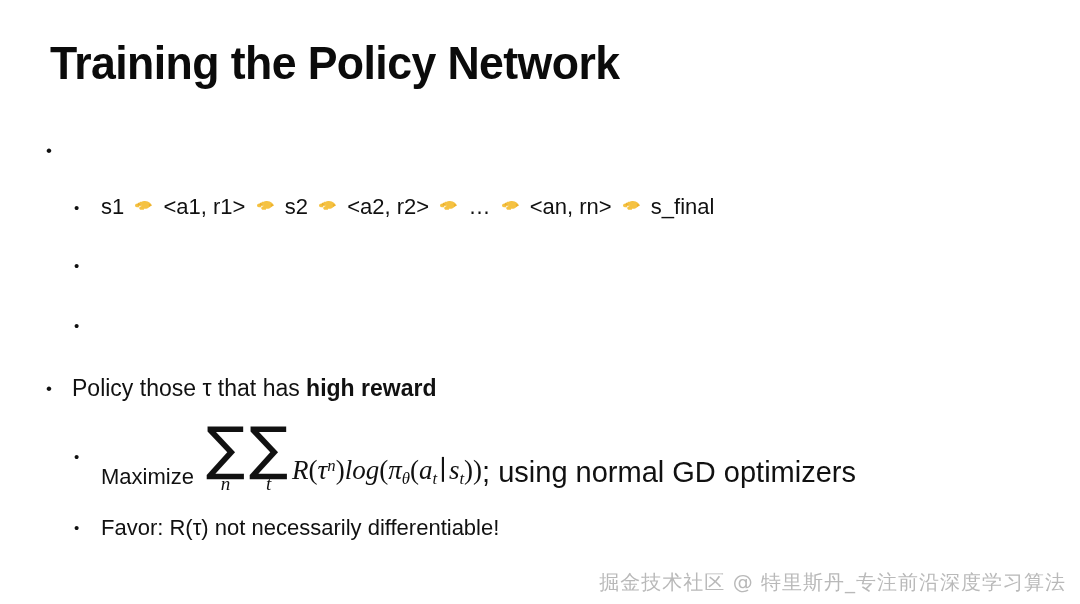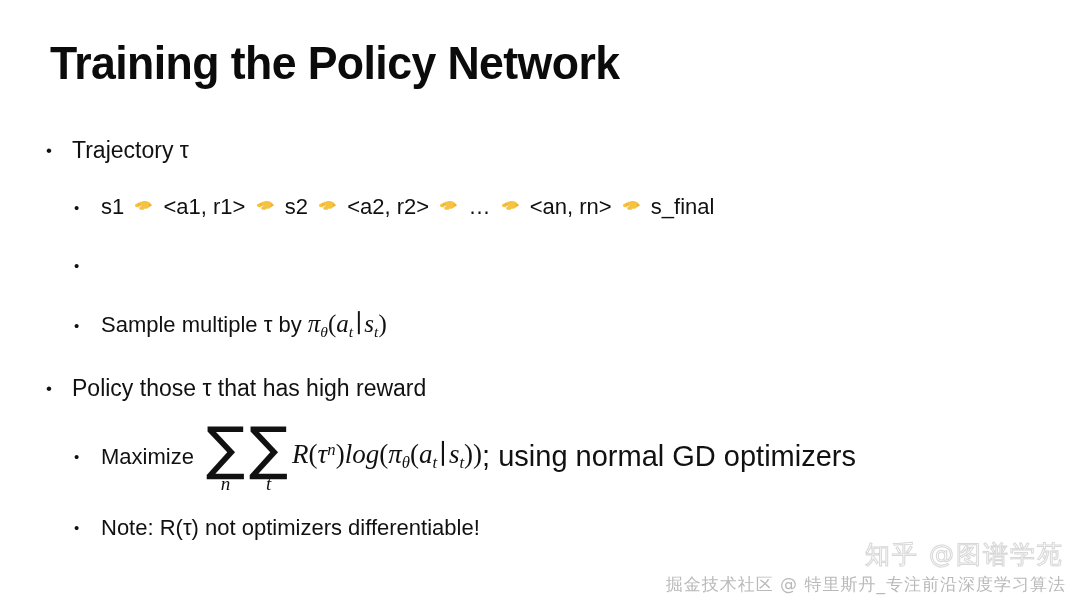--- a/index.html
+++ b/index.html
@@ -95,21 +95,21 @@
   }
 
   .row-traj   { margin-top: 0px; }
   .row-chain  { margin-top: 14px; }
   .row-return { margin-top: 16px; }
   .row-sample { margin-top: 18px; }
   .row-favor  { margin-top: 20px; }
   .row-max    { margin-top: 12px; align-items: center; }
   .row-note   { margin-top: 16px; }
 
-  .strong { font-weight: normal; text-align: right; }
+  .strong { font-weight: bold; text-align: right; }
 
   
   .emoji {
     display: inline-block;
     font-size: 21px;
     line-height: 1;
     vertical-align: -2px;
     margin: 0 3px;
   }
   .emoji svg { display: block; }
@@ -133,21 +133,21 @@
   }
   .math .bar {
     font-style: normal;
     padding: 0 2px;
   }
   .math .up { font-style: normal; }
 
   
   .eq-line {
     display: flex;
-    align-items: center;
+    align-items: flex-end;
     flex-wrap: nowrap;
     white-space: nowrap;
   }
   .eq-lead {
     font-family: "Liberation Sans", sans-serif;
     font-size: 22px;
     font-style: normal;
     margin-right: 10px;
   }
   .bigsum {
@@ -198,40 +198,39 @@
     text-shadow: 0 0 1px #dddddd;
     white-space: nowrap;
     user-select: none;
     pointer-events: none;
   }
   .watermark-juejin {
     position: absolute;
     right: 14px;
     bottom: 8px;
     font-family: "DejaVu Sans", sans-serif;
-    font-size: 17px;
+    font-size: 20px;
     letter-spacing: 1px;
     color: #b9b9b9;
     white-space: nowrap;
     user-select: none;
     pointer-events: none;
   }
 </style>
 </head>
 <body>
 
 <div class="slide">
 
   <div class="slide-title">Training the Policy Network</div>
 
   <div class="body">
 
     <div class="bullet-row lvl1 row-traj">
       <span class="bullet-dot">•</span>
-      <span class="bullet-text">Trajectory τ</span>
     </div>
 
     <div class="bullet-row lvl2 row-chain">
       <span class="bullet-dot">•</span>
       <span class="bullet-text">
         <span>s1</span>
         <span class="emoji">
           <svg width="21" height="21" viewBox="0 0 36 36" aria-hidden="true">
             <path fill="#f5c242" d="M6.5 15.2c-1.7 0-3 1.2-3 2.8s1.3 2.8 3 2.8h4.2v-5.6H6.5z"></path>
             <path fill="#edb22e" d="M10.2 13.4c-1.5 0-2.7 1.1-2.7 2.5s1.2 2.5 2.7 2.5h4v-5z"></path>
@@ -299,23 +298,20 @@
         <span>s_final</span>
       </span>
     </div>
 
     <div class="bullet-row lvl2 row-return">
       <span class="bullet-dot">•</span>
     </div>
 
     <div class="bullet-row lvl2 row-sample">
       <span class="bullet-dot">•</span>
-      <span class="bullet-text">
-        <span>Sample multiple τ by </span><span class="math"><span>π</span><span class="sub">θ</span><span class="up">(</span><span>a</span><span class="sub">t</span><span class="bar">∣</span><span>s</span><span class="sub">t</span><span class="up">)</span></span>
-      </span>
     </div>
 
     <div class="bullet-row lvl1 row-favor">
       <span class="bullet-dot">•</span>
       <span class="bullet-text"><span>Policy those τ that has </span><span class="strong">high reward</span></span>
     </div>
 
     <div class="bullet-row lvl2 row-max">
       <span class="bullet-dot">•</span>
       <span class="bullet-text">
@@ -330,22 +326,21 @@
             <span class="idx">t</span>
           </span>
           <span class="math eq-body"><span>R</span><span class="up">(</span><span>τ</span><span class="sup">n</span><span class="up">)</span><span>log</span><span class="up">(</span><span>π</span><span class="sub">θ</span><span class="up">(</span><span>a</span><span class="sub">t</span><span class="bar">∣</span><span>s</span><span class="sub">t</span><span class="up">)</span><span class="up">)</span></span>
           <span class="eq-tail">; using normal GD optimizers</span>
         </span>
       </span>
     </div>
 
     <div class="bullet-row lvl2 row-note">
       <span class="bullet-dot">•</span>
-      <span class="bullet-text">Note: R(τ) not optimizers differentiable!</span>
+      <span class="bullet-text">Favor: R(τ) not necessarily differentiable!</span>
     </div>
 
   </div>
 
-  <div class="watermark-zhihu">知乎 @图谱学苑</div>
 
   <div class="watermark-juejin">掘金技术社区 @ 特里斯丹_专注前沿深度学习算法</div>
 
 </div>
 
 </body></html>

